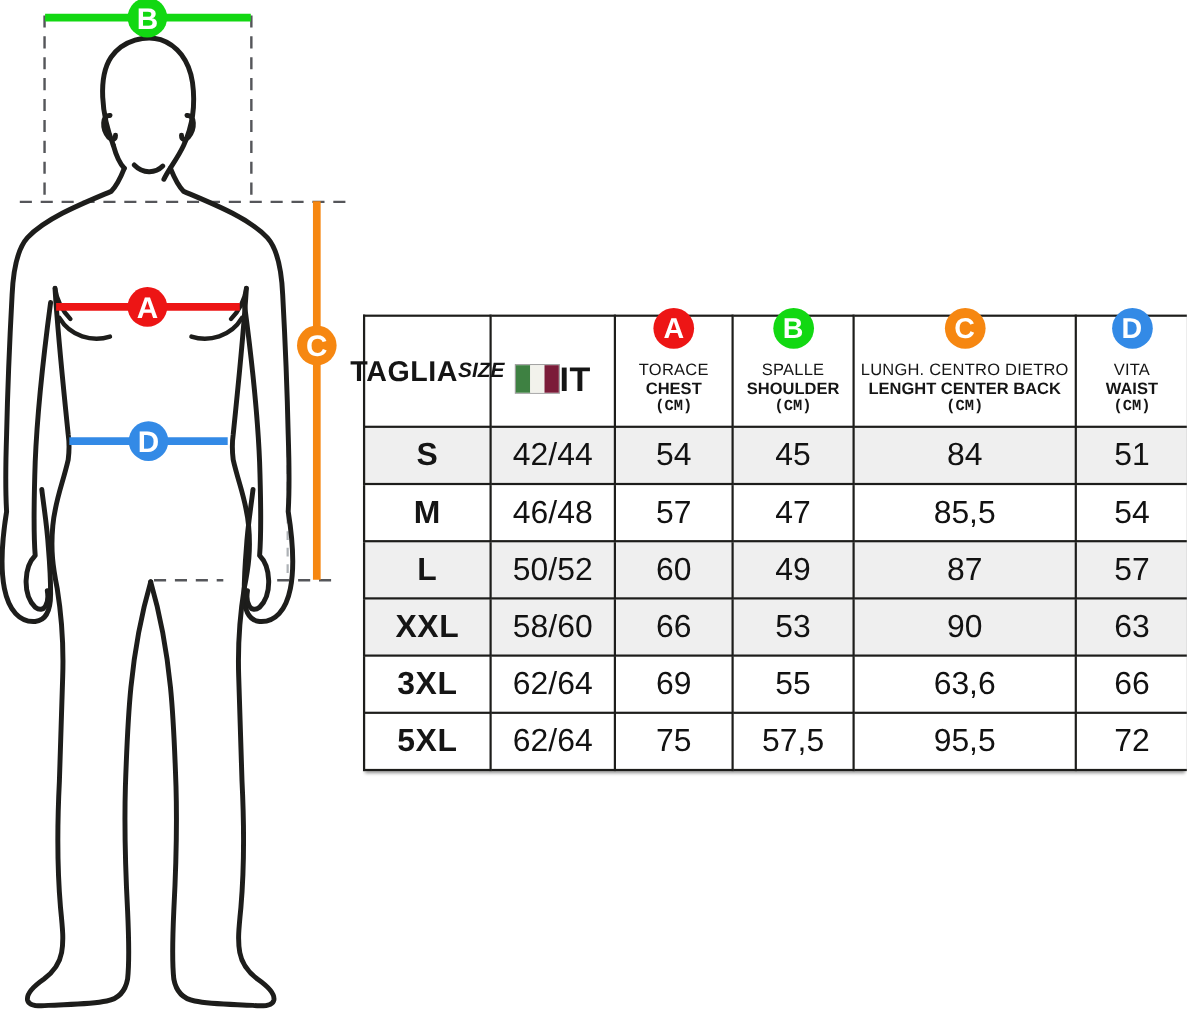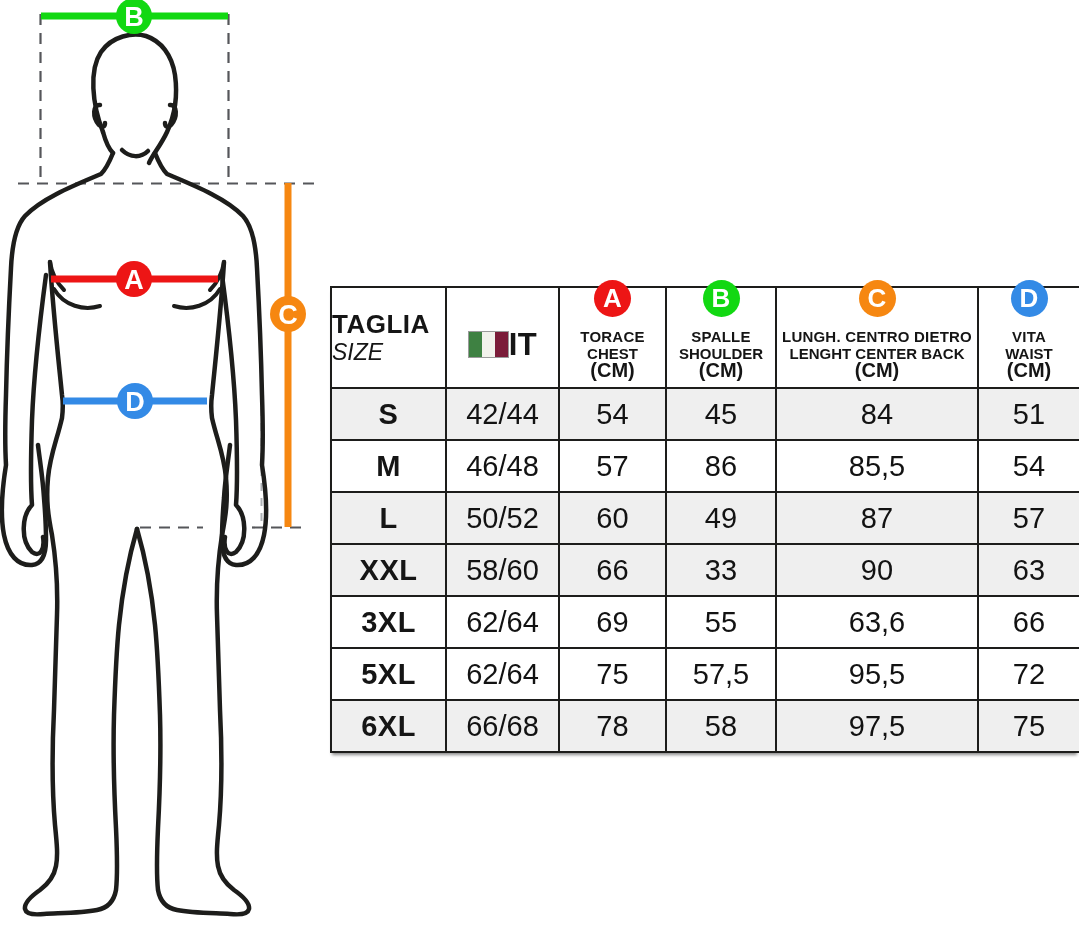--- a/index.html
+++ b/index.html
@@ -30,27 +30,27 @@
   th{font-weight:bold;background:#fff;}
   .hdr-stack{display:flex;flex-direction:column;align-items:center;margin-top:-17px;}
   .badge{
     width:37px;height:37px;border-radius:50%;color:#fff;text-align:center;
     font-size:26px;font-weight:bold;line-height:37px;flex:0 0 auto;
   }
   .badge-a{background:#ed1515;}
   .badge-b{background:#12d812;}
   .badge-c{background:#f68711;}
   .badge-d{background:#338ae6;}
-  .lbl-it{font-size:15px;font-weight:bold;margin-top:11px;line-height:17px;letter-spacing:.2px;white-space:nowrap;text-align:right;}
+  .lbl-it{font-size:15px;font-weight:normal;margin-top:11px;line-height:17px;letter-spacing:.2px;white-space:nowrap;text-align:right;}
   .lbl-en{font-size:15px;font-weight:bold;line-height:17px;white-space:nowrap;}
-  .lbl-cm{font-size:20px;font-weight:bold;line-height:17px;}
-
-  .taglia-stack{display:flex;flex-direction:column;align-items:flex-start;justify-content:center;height:100%;}
+  .lbl-cm{font-size:14px;font-weight:bold;line-height:17px;font-family:Liberation Mono, monospace;}
+
+  .taglia-stack{display:flex;flex-direction:row;align-items:center;justify-content:center;height:100%;}
   .taglia-it{font-size:26px;font-weight:bold;line-height:29px;letter-spacing:.5px;}
-  .taglia-en{font-size:23px;font-weight:normal;font-style:italic;line-height:27px;}
+  .taglia-en{font-size:19px;font-weight:bold;font-style:italic;line-height:27px;}
 
   .it-cell-inner{display:flex;align-items:center;justify-content:center;height:100%;padding-top:14px;box-sizing:border-box;}
   .flag{width:41px;height:27px;display:flex;border:1px solid #9a9a9a;box-sizing:border-box;}
   .flag span{flex:1 1 33%;}
   .flag-green{background:#3e8142;}
   .flag-white{background:#f2f2ec;}
   .flag-red{background:#7b1c39;}
   .it-code{font-size:31px;font-weight:bold;letter-spacing:.5px;}
 </style>
 </head>
@@ -183,60 +183,52 @@
           <td class="val-cell">42/44</td>
           <td class="val-cell">54</td>
           <td class="val-cell">45</td>
           <td class="val-cell">84</td>
           <td class="val-cell">51</td>
         </tr>
         <tr>
           <td class="size-cell">M</td>
           <td class="val-cell">46/48</td>
           <td class="val-cell">57</td>
-          <td class="val-cell">86</td>
+          <td class="val-cell">47</td>
           <td class="val-cell">85,5</td>
           <td class="val-cell">54</td>
         </tr>
         <tr class="row-gray">
           <td class="size-cell">L</td>
           <td class="val-cell">50/52</td>
           <td class="val-cell">60</td>
           <td class="val-cell">49</td>
           <td class="val-cell">87</td>
           <td class="val-cell">57</td>
         </tr>
         <tr class="row-gray">
           <td class="size-cell">XXL</td>
           <td class="val-cell">58/60</td>
           <td class="val-cell">66</td>
-          <td class="val-cell">33</td>
+          <td class="val-cell">53</td>
           <td class="val-cell">90</td>
           <td class="val-cell">63</td>
         </tr>
         <tr>
           <td class="size-cell">3XL</td>
           <td class="val-cell">62/64</td>
           <td class="val-cell">69</td>
           <td class="val-cell">55</td>
           <td class="val-cell">63,6</td>
           <td class="val-cell">66</td>
         </tr>
         <tr>
           <td class="size-cell">5XL</td>
           <td class="val-cell">62/64</td>
           <td class="val-cell">75</td>
           <td class="val-cell">57,5</td>
           <td class="val-cell">95,5</td>
           <td class="val-cell">72</td>
         </tr>
-        <tr class="row-gray">
-          <td class="size-cell">6XL</td>
-          <td class="val-cell">66/68</td>
-          <td class="val-cell">78</td>
-          <td class="val-cell">58</td>
-          <td class="val-cell">97,5</td>
-          <td class="val-cell">75</td>
-        </tr>
       </tbody>
     </table>
   </div>
 </div>
 
 </body></html>

